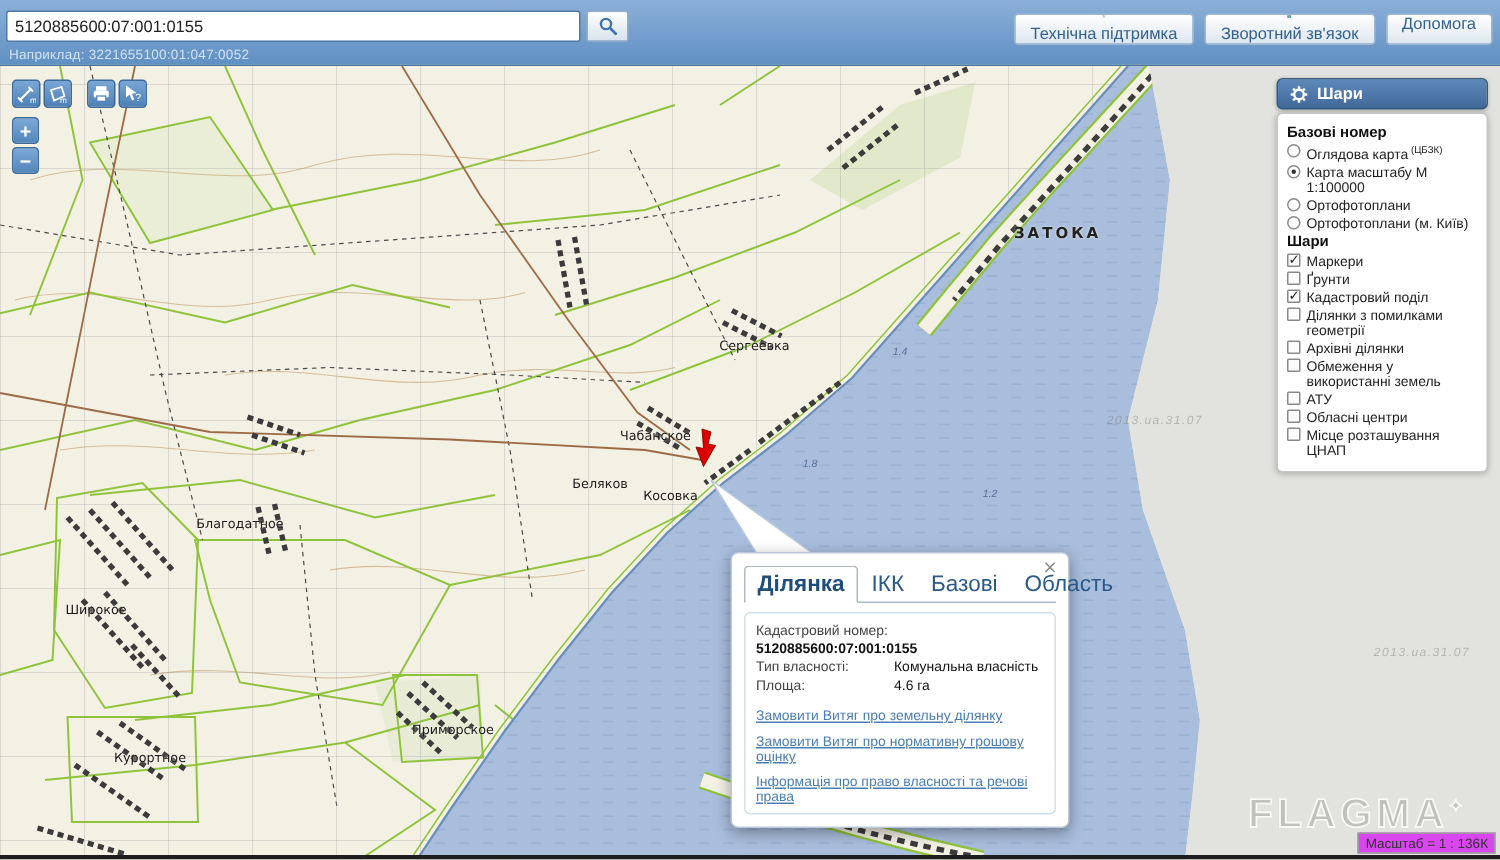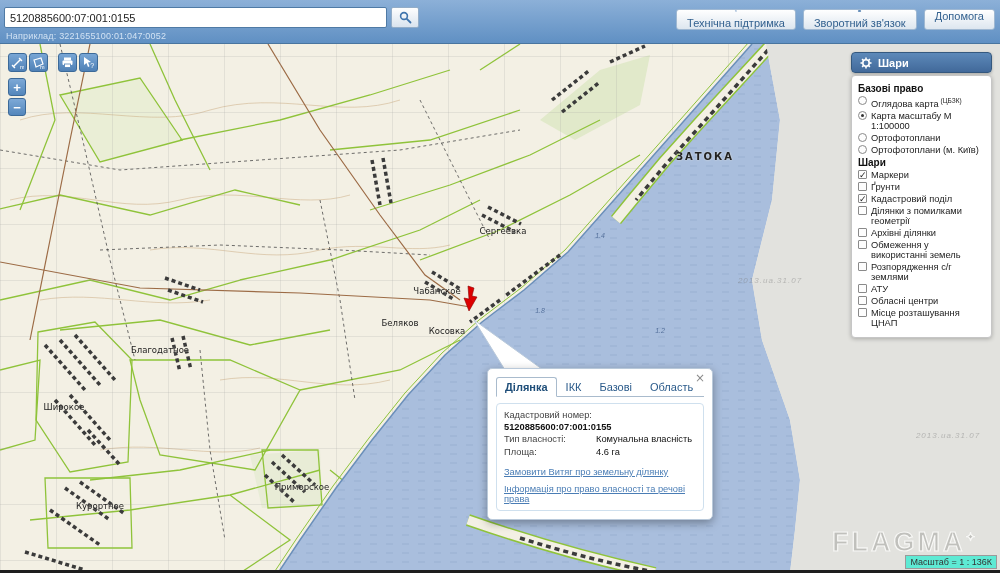--- a/index.html
+++ b/index.html
@@ -108,21 +108,21 @@
     position:absolute; left:487px; top:368px; width:226px; z-index:19;
     background:#fff; border:1px solid #b9c9da; border-radius:5px;
     box-shadow:0 3px 10px rgba(0,0,0,.35); padding-bottom:8px;
   }
   .popup-close {
     position:absolute; right:7px; top:3px; font-size:12px; color:#8a8a8a;
     cursor:pointer; line-height:1; font-family:"DejaVu Sans",sans-serif;
   }
   .tabs { display:flex; margin:8px 8px 0 8px; border-bottom:1px solid #a9bbcd; }
   .tab {
-    padding:3px 8px 3px 8px; font-size:11px; color:#2a5a8a; cursor:pointer;
+    padding:3px 8px 3px 8px; font-size:15px; color:#2a5a8a; cursor:pointer;
     border:1px solid transparent; margin-bottom:-1px;
   }
   .tab.active {
     background:#fff; border:1px solid #a9bbcd; border-bottom-color:#fff;
     border-radius:3px 3px 0 0; font-weight:bold; color:#1f4e79;
   }
   .pbody {
     margin:6px 8px 0 8px; border:1px solid #cfe0ee; border-radius:4px;
     padding:6px 7px; background:#fff;
   }
@@ -137,21 +137,21 @@
     position:absolute; left:832px; top:527px; z-index:28; pointer-events:none;
     font-size:27px; font-weight:bold; letter-spacing:3px;
     color:rgba(225,225,222,0.18);
     -webkit-text-stroke:1.2px #f8f8f6;
     text-shadow:0 0 1px #b9b9b5;
     font-family:"Liberation Sans",sans-serif;
   }
   .brand sup { font-size:12px; -webkit-text-stroke:0.8px #f8f8f6; }
   .scale-box {
     position:absolute; right:3px; bottom:4px; z-index:30;
-    background:#5eead4; border:1px solid #9a9a9a; padding:1px 4px;
+    background:#d946ef; border:1px solid #9a9a9a; padding:1px 4px;
     font-size:9px; color:#333;
   }
   .bottom-strip { position:absolute; left:0; bottom:0; width:1000px; height:3px; background:#1e1e1e; z-index:40; }
 </style>
 </head>
 <body>
 
 <div class="map-wrap">
 <svg width="1000" height="529" viewBox="0 44 1000 529" xmlns="http://www.w3.org/2000/svg">
   <defs>
@@ -372,21 +372,21 @@
         <line x1="9.5" y1="6" x2="11.5" y2="6"></line>
       <line x1="2.1" y1="2.1" x2="3.5" y2="3.5"></line>
         <line x1="8.5" y1="8.5" x2="9.9" y2="9.9"></line>
       <line x1="9.9" y1="2.1" x2="8.5" y2="3.5"></line>
         <line x1="3.5" y1="8.5" x2="2.1" y2="9.9"></line>
     </g>
   </svg>
   <span>Шари</span>
 </div>
 <div class="layers-body">
-  <div class="group-title">Базові право</div>
+  <div class="group-title">Базові номер</div>
   <div id="base-layers">
       <div class="opt">
         <span class="radio"></span>
         <span class="opt-text">Оглядова карта<sup> (ЦБЗК)</sup></span>
       </div>
       <div class="opt">
         <span class="radio sel"></span>
         <span class="opt-text">Карта масштабу М 1:100000</span>
       </div>
       <div class="opt">
@@ -416,24 +416,20 @@
         <span class="checkbox"></span>
         <span class="opt-text">Ділянки з помилками геометрії</span>
       </div>
       <div class="opt">
         <span class="checkbox"></span>
         <span class="opt-text">Архівні ділянки</span>
       </div>
       <div class="opt">
         <span class="checkbox"></span>
         <span class="opt-text">Обмеження у використанні земель</span>
-      </div>
-      <div class="opt">
-        <span class="checkbox"></span>
-        <span class="opt-text">Розпорядження с/г землями</span>
       </div>
       <div class="opt">
         <span class="checkbox"></span>
         <span class="opt-text">АТУ</span>
       </div>
       <div class="opt">
         <span class="checkbox"></span>
         <span class="opt-text">Обласні центри</span>
       </div>
       <div class="opt">
@@ -455,20 +451,21 @@
       <div class="tab">Область</div>
     </div>
   <div class="pbody">
     <div id="popup-fields">
         <div class="prow"><span class="plabel">Кадастровий номер:</span><span class="pvalue bold">5120885600:07:001:0155</span></div>
         <div class="prow"><span class="plabel">Тип власності:</span><span class="pvalue">Комунальна власність</span></div>
         <div class="prow"><span class="plabel">Площа:</span><span class="pvalue">4.6 га</span></div>
       </div>
     <div class="plinks" id="popup-links">
         <a class="plink">Замовити Витяг про земельну ділянку</a>
+        <a class="plink">Замовити Витяг про нормативну грошову оцінку</a>
         <a class="plink">Інформація про право власності та речові права</a>
       </div>
   </div>
 </div>
 
 <div class="brand">
   <span>FLAGMA</span><sup>✦</sup>
 </div>
 <div class="scale-box">Масштаб = 1 : 136К</div>
 <div class="bottom-strip"></div>

